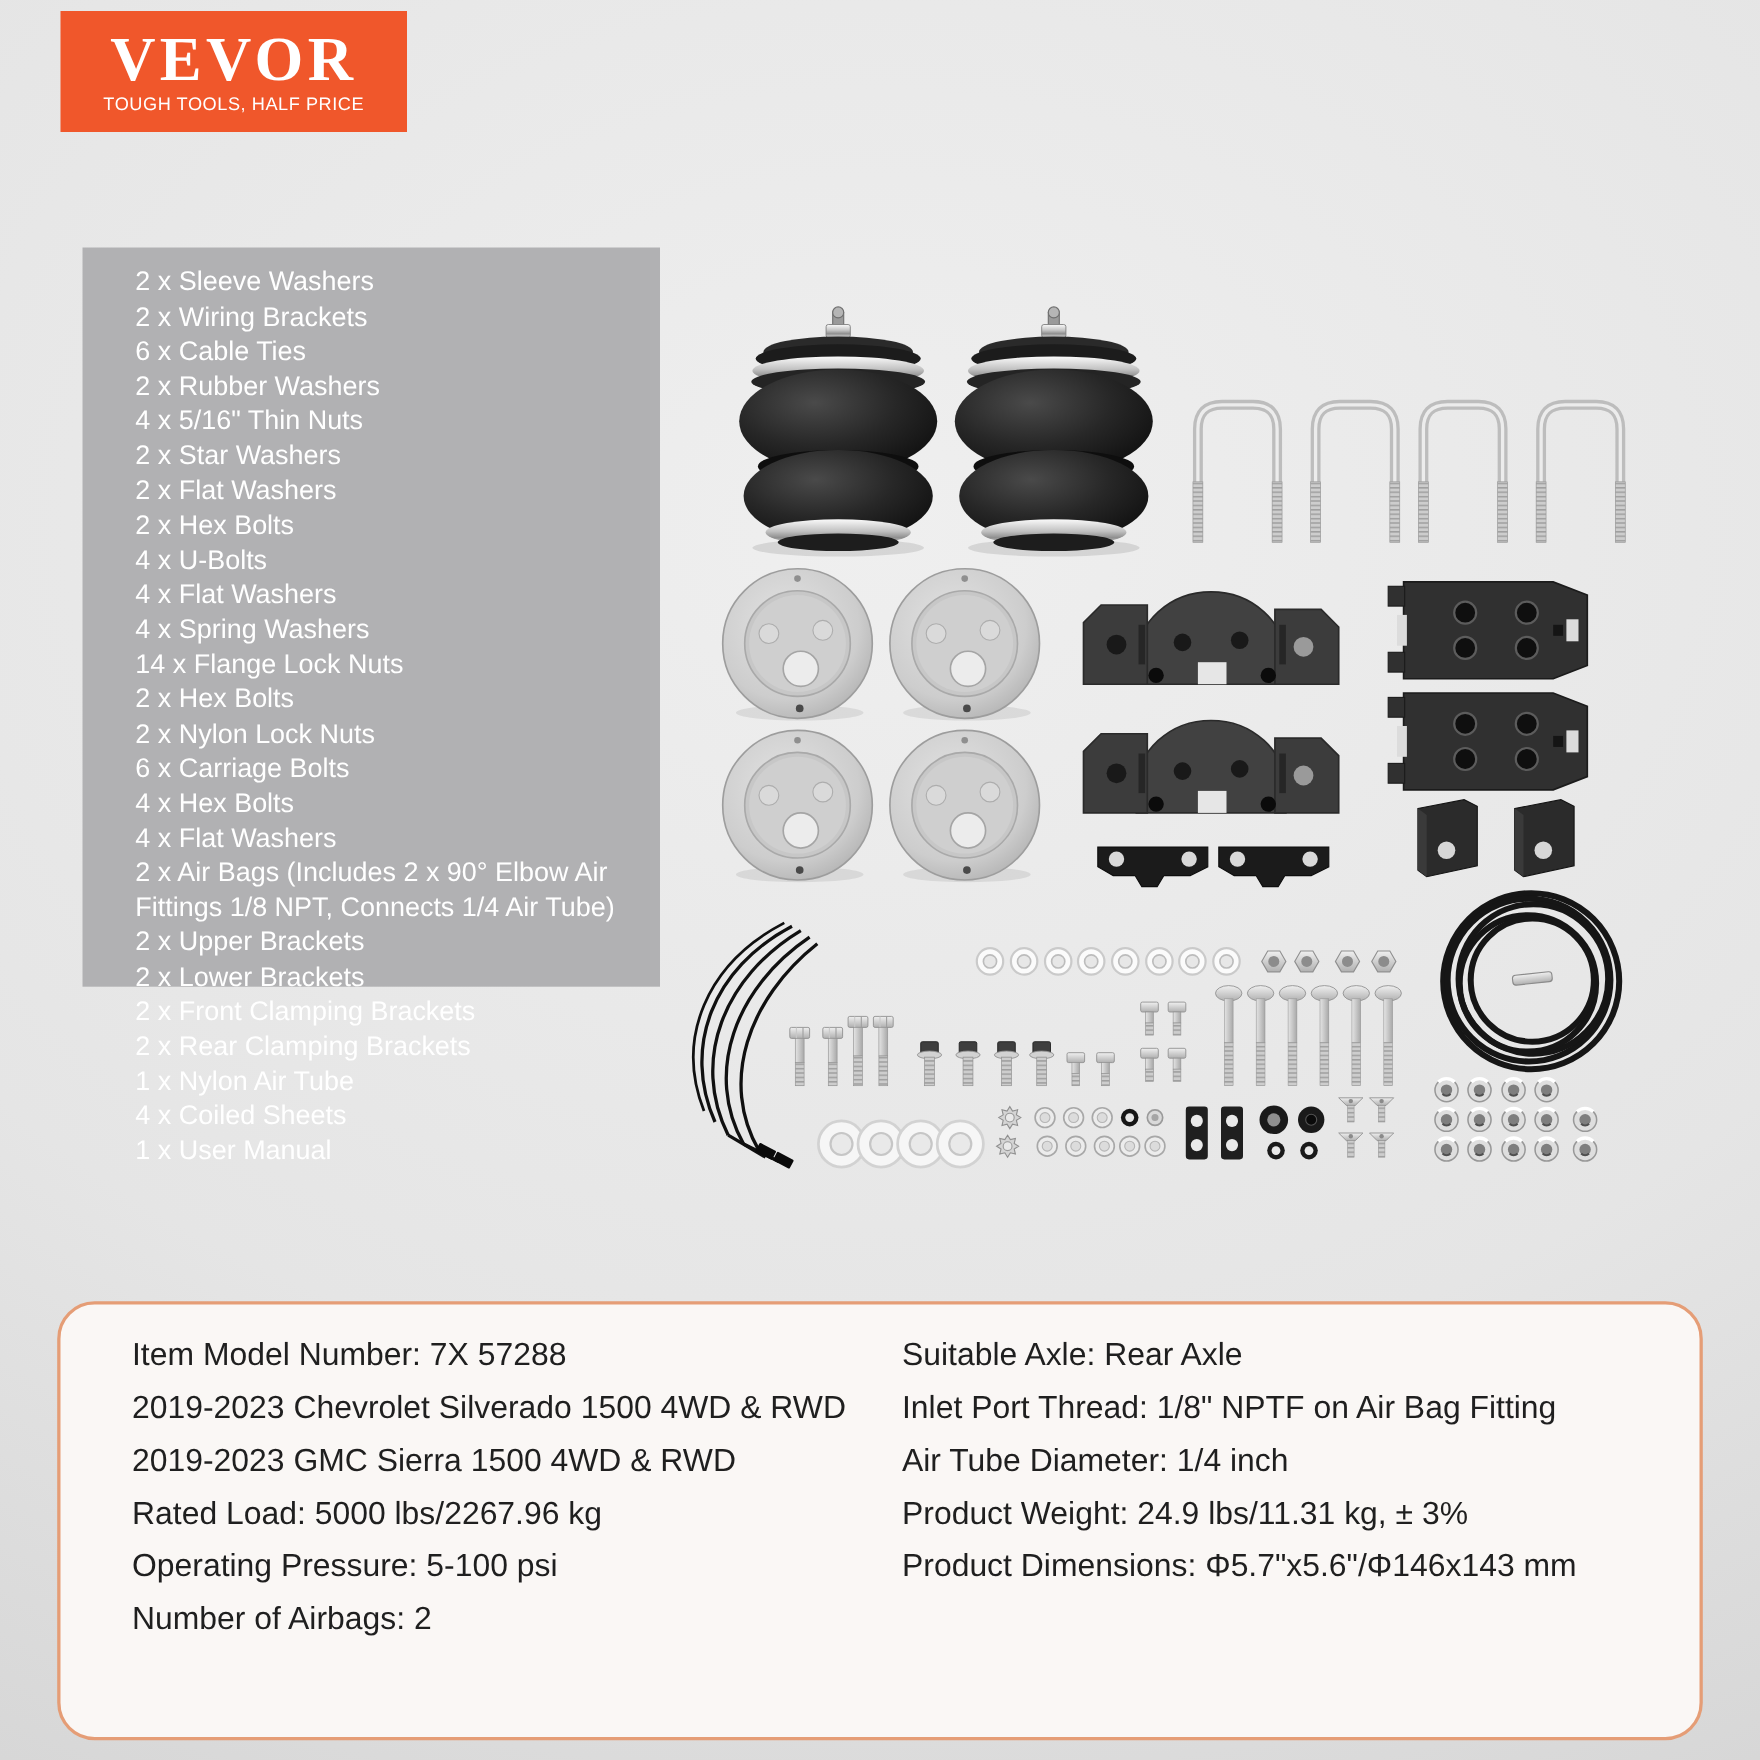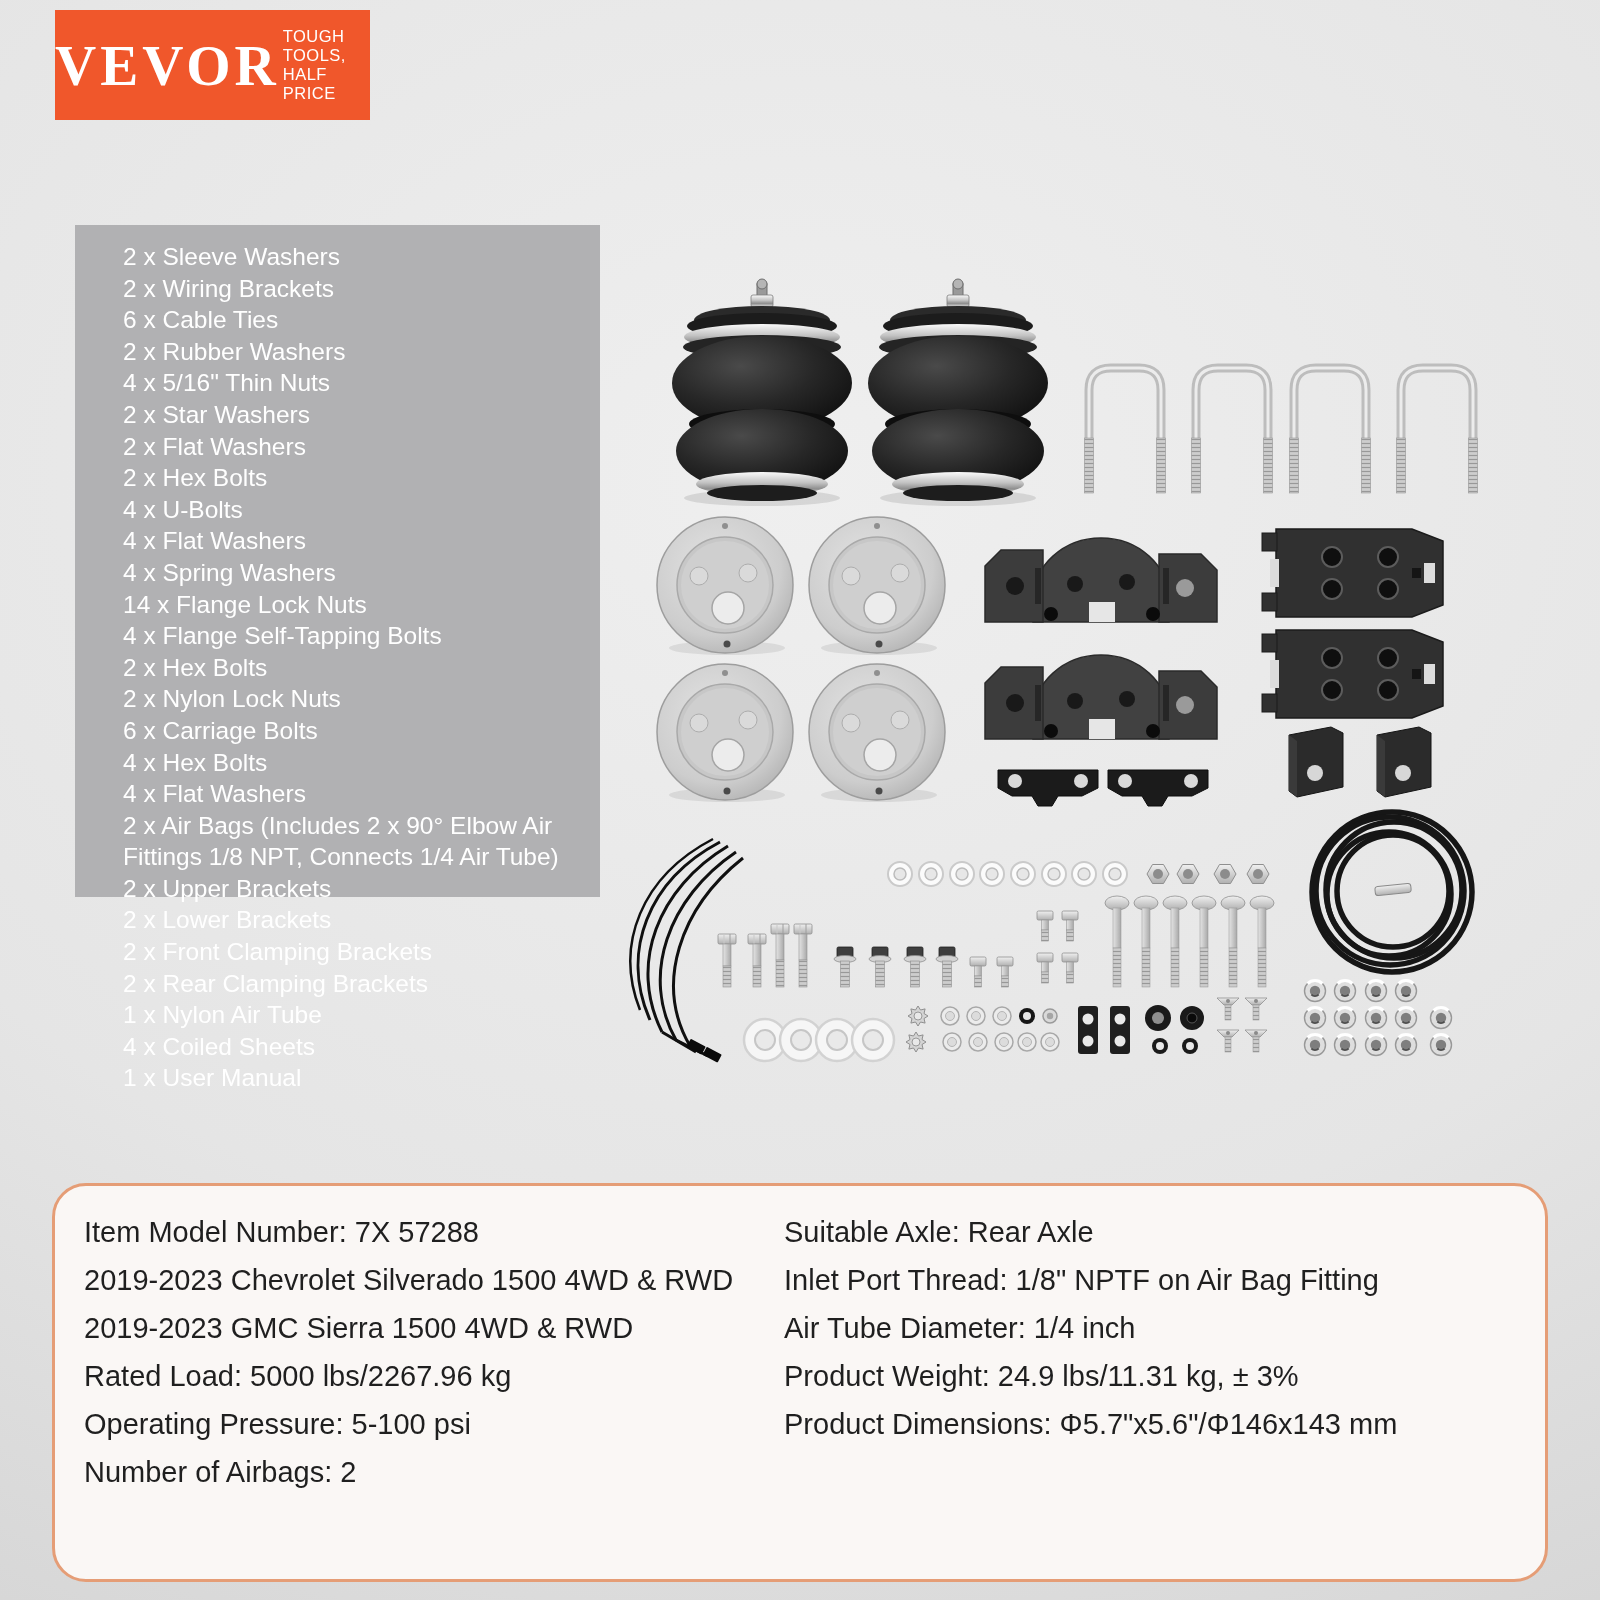--- a/index.html
+++ b/index.html
@@ -3,41 +3,41 @@
 <meta charset="utf-8">
 <style>
   html,body{margin:0;padding:0;background:#cfcfcf;}
   .stage{
     position:relative;width:1600px;height:1600px;overflow:hidden;
     font-family:"Liberation Sans","DejaVu Sans",sans-serif;
     background:radial-gradient(ellipse 120% 90% at 50% 30%, #efefef 0%, #e5e5e5 55%, #d2d2d2 100%);
   }
   .logo{
     position:absolute;left:55px;top:10px;width:315px;height:110px;
-    background:#F0572B;color:#fff;display:flex;flex-direction:row;
+    background:#F0572B;color:#fff;display:flex;flex-direction:column;
     align-items:center;justify-content:center;gap:3px;
   }
   .logo-name{
     font-family:"Liberation Serif","DejaVu Serif",serif;
     font-weight:900;font-size:57px;line-height:1;letter-spacing:4px;
   }
   .logo-tagline{font-size:16.5px;font-weight:400;letter-spacing:0.5px;}
   .parts-panel{
     position:absolute;left:75px;top:225px;width:525px;height:672px;
     background:#B1B1B3;box-sizing:border-box;
     padding:16px 8px 0 48px;color:#fff;
     font-size:24.5px;line-height:31.6px;
   }
   .part-item{margin:0;}
   .collage{position:absolute;left:600px;top:240px;}
   .spec-panel{
     position:absolute;left:52px;top:1183px;width:1496px;height:399px;
     box-sizing:border-box;border:3px solid #E59D76;border-radius:34px;
     background:#FAF7F5;display:flex;align-items:flex-start;
-    padding:22px 0 0 29px;color:#1f1f1f;font-size:29px;line-height:48px;
+    padding:22px 0 0 65px;color:#1f1f1f;font-size:29px;line-height:48px;
   }
   .spec-col-left{width:700px;flex:none;}
   .spec-col-right{flex:1;min-width:0;}
   .spec-line{white-space:nowrap;}
 </style>
 </head>
 <body>
 
 <div class="stage">
 
@@ -53,21 +53,20 @@
       <div class="part-item">6 x Cable Ties</div>
       <div class="part-item">2 x Rubber Washers</div>
       <div class="part-item">4 x 5/16" Thin Nuts</div>
       <div class="part-item">2 x Star Washers</div>
       <div class="part-item">2 x Flat Washers</div>
       <div class="part-item">2 x Hex Bolts</div>
       <div class="part-item">4 x U-Bolts</div>
       <div class="part-item">4 x Flat Washers</div>
       <div class="part-item">4 x Spring Washers</div>
       <div class="part-item">14 x Flange Lock Nuts</div>
-      <div class="part-item">4 x Flange Self-Tapping Bolts</div>
       <div class="part-item">2 x Hex Bolts</div>
       <div class="part-item">2 x Nylon Lock Nuts</div>
       <div class="part-item">6 x Carriage Bolts</div>
       <div class="part-item">4 x Hex Bolts</div>
       <div class="part-item">4 x Flat Washers</div>
       <div class="part-item">2 x Air Bags (Includes 2 x 90° Elbow Air Fittings 1/8 NPT, Connects 1/4 Air Tube)</div>
       <div class="part-item">2 x Upper Brackets</div>
       <div class="part-item">2 x Lower Brackets</div>
       <div class="part-item">2 x Front Clamping Brackets</div>
       <div class="part-item">2 x Rear Clamping Brackets</div>

